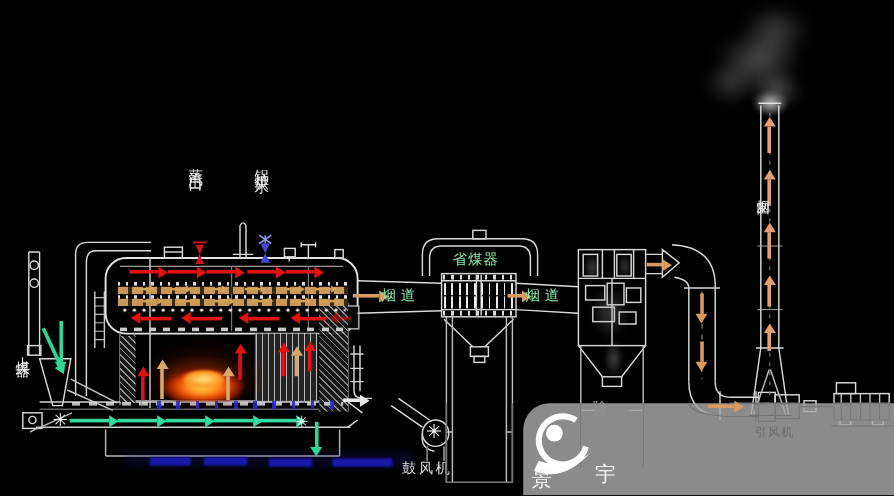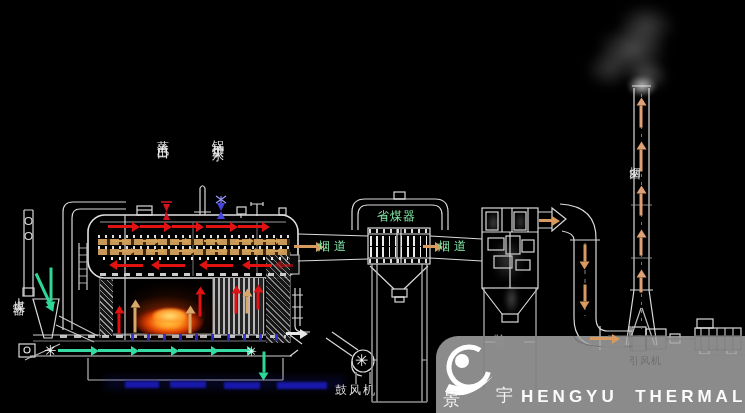--- a/index.html
+++ b/index.html
@@ -294,17 +294,16 @@
       <path d="M356,372 V384 M370,372 V384"></path>
     </g>
   </svg>
 
   <div class="wm-box"></div>
   <svg class="abs" width="52" height="64" viewBox="0 0 52 64" style="left:443px;top:342px;z-index:13;">
     <circle cx="26" cy="25" r="20" fill="none" stroke="#fff" stroke-width="5" stroke-dasharray="100 26" transform="rotate(15 26 25)"></circle>
     <circle cx="19" cy="19" r="7" fill="#fff"></circle>
     <path d="M2,50 Q26,61 50,34 Q33,51 6,42 Z" fill="#fff"></path>
   </svg>
-  <div class="wm-en">HENGYU  THERMAL</div>
   <div class="wm-seal" style="left:443px;top:388px;">景</div>
   <div class="wm-seal" style="left:496px;top:384px;">宇</div>
 
 </div>
 
 </body></html>

